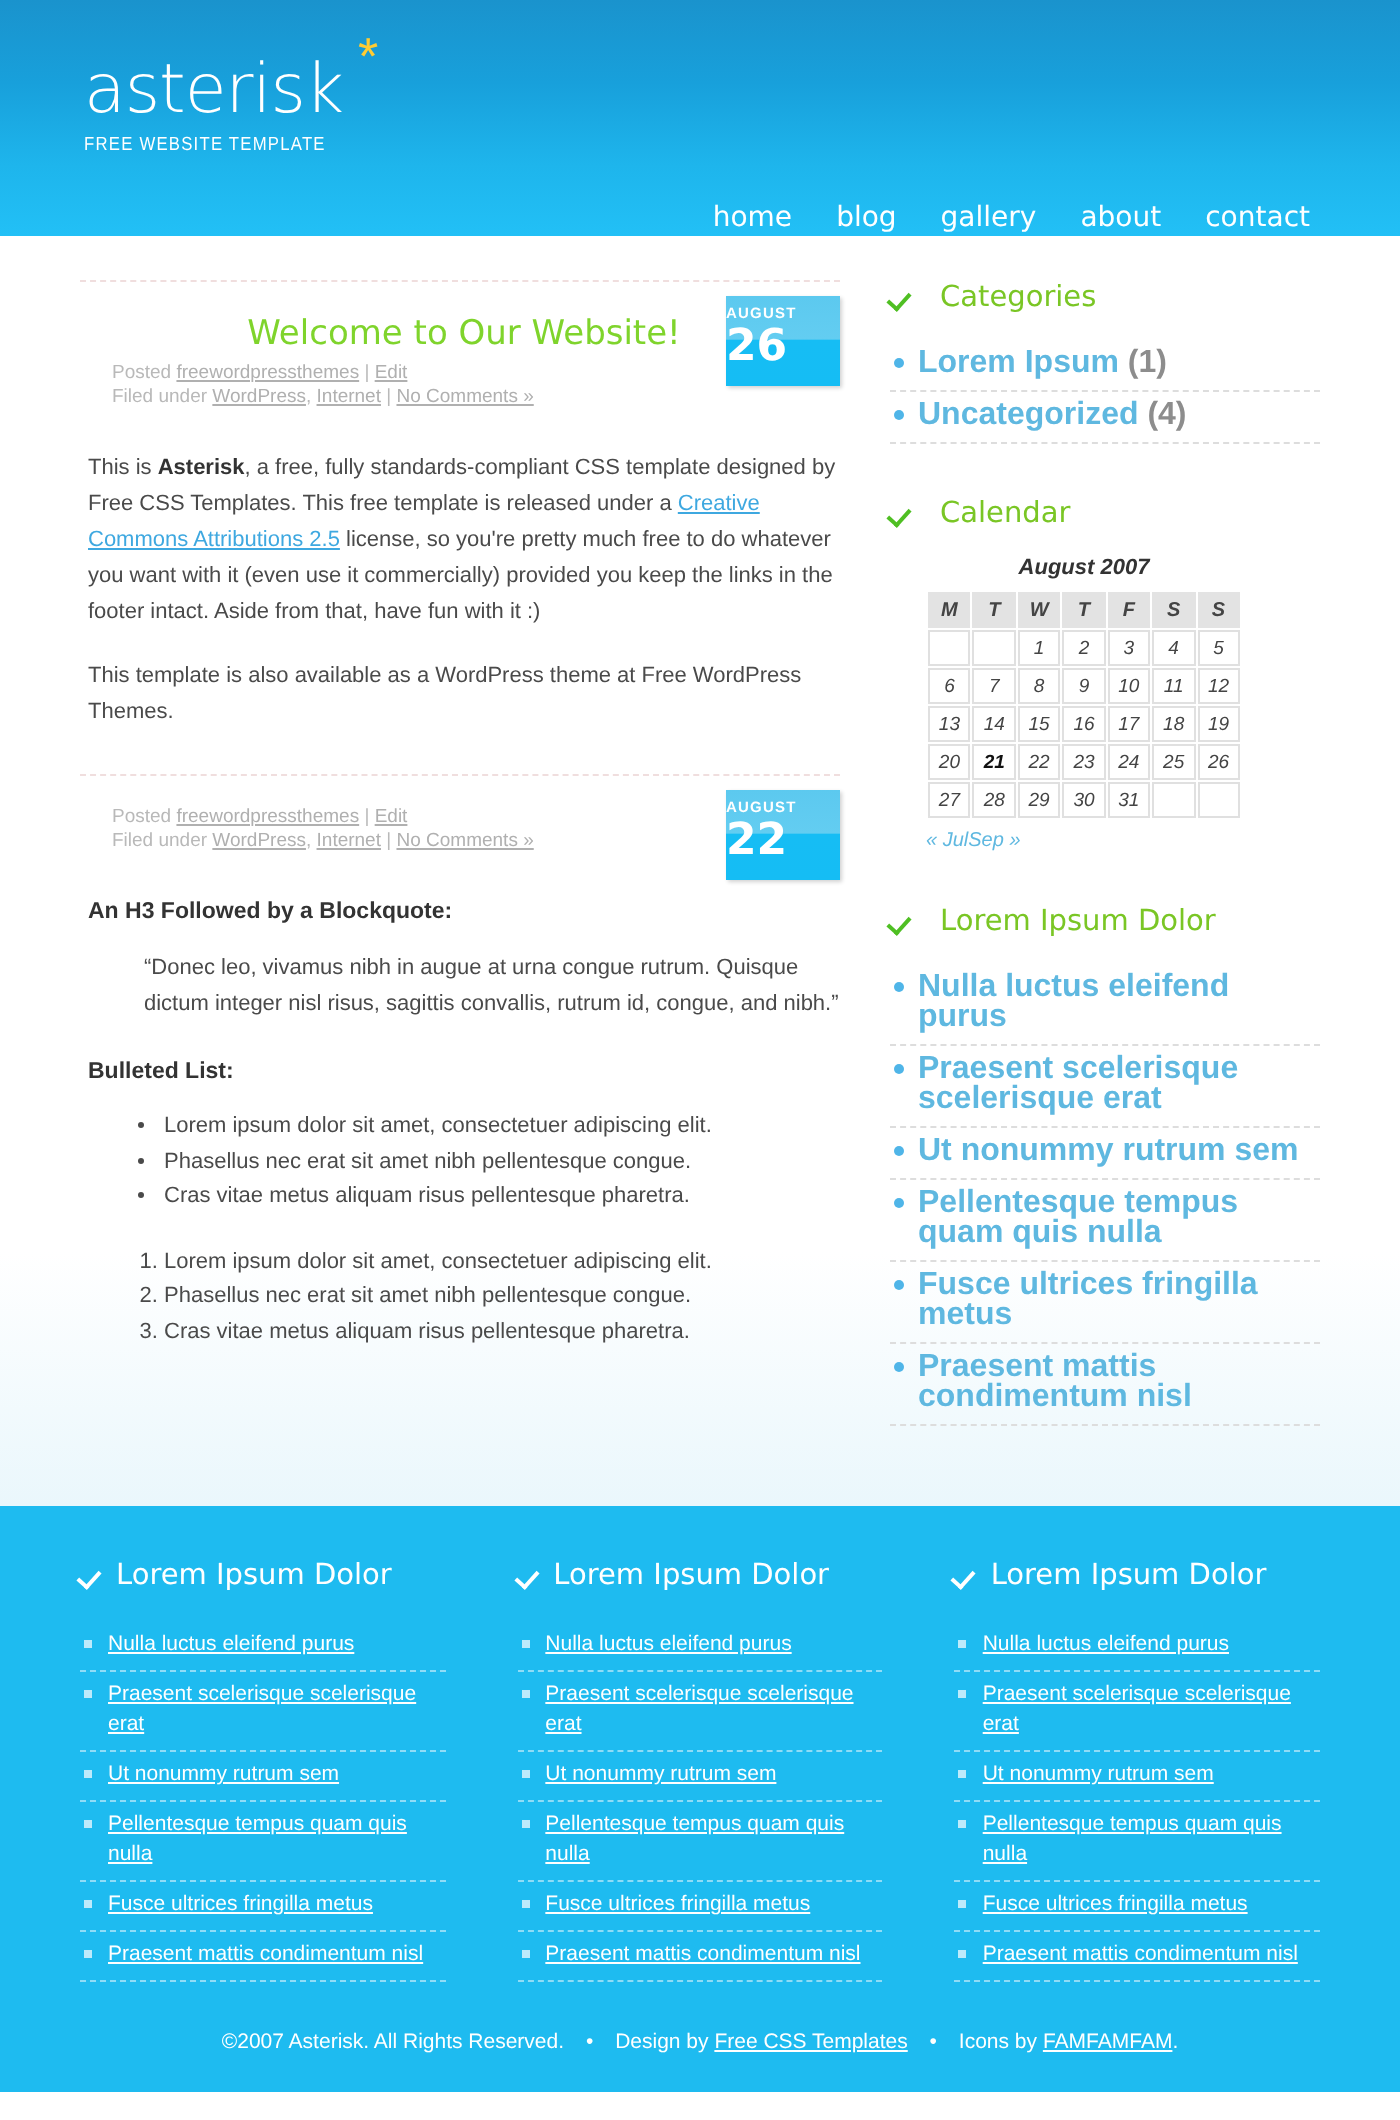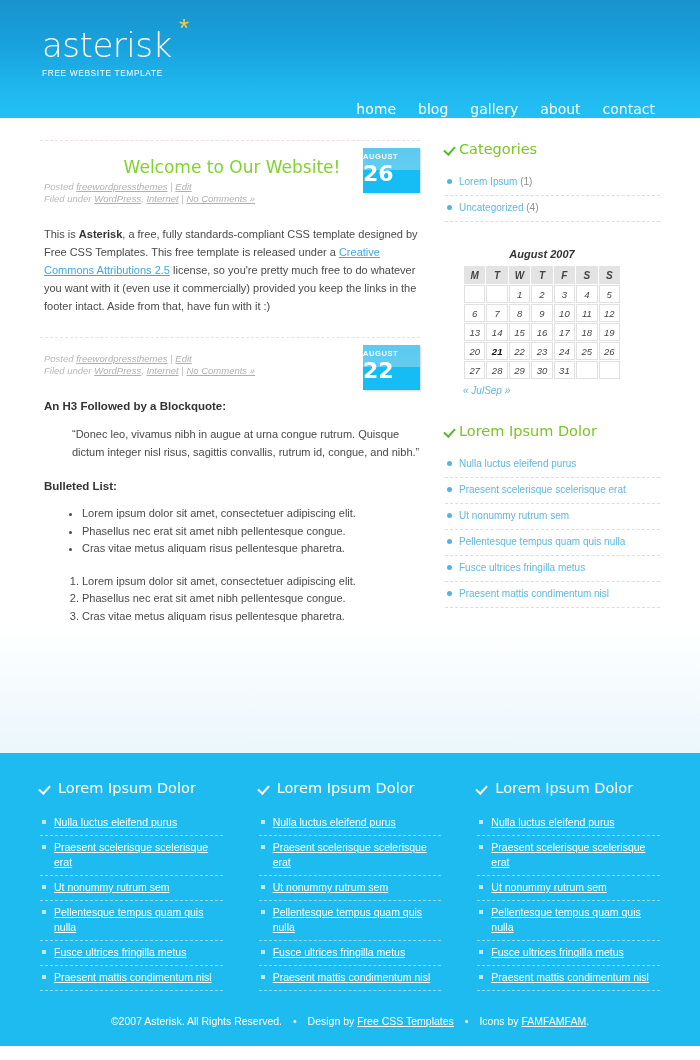--- a/index.html
+++ b/index.html
@@ -109,25 +109,24 @@
   .post-title {
     font-family: "DejaVu Sans", sans-serif;
     font-size: 17px;
     font-weight: 400;
     color: #7fd42c;
     margin: 0 0 3px 4px;
     line-height: 22px;
     text-align: center;
   }
   .post-meta {
-    margin-left: 4px;
+    margin-left: 16px;
     font-size: 9.5px;
     color: #b9b9b9;
     line-height: 12px;
-    font-style: italic;
   }
   .post-meta a {
     color: #b0b0b0;
     text-decoration: underline;
   }
   .date-badge {
     position: absolute;
     right: 0;
     top: 7px;
     width: 57px;
@@ -184,21 +183,21 @@
   .side-block { margin-bottom: 26px; }
   .side-title {
     font-family: "DejaVu Sans", sans-serif;
     font-size: 14.5px;
     font-weight: 400;
     color: #7ac625;
     margin: 0 0 12px 0;
     line-height: 18px;
     display: flex;
     align-items: center;
-    gap: 2px;
+    gap: 13px;
   }
   .check-icon {
     display: inline-block;
     width: 12px; height: 11px;
     position: relative;
     flex-shrink: 0;
   }
   .check-icon::after {
     content: "";
     position: absolute;
@@ -206,22 +205,23 @@
     width: 5px; height: 9px;
     border: solid #4fbf23;
     border-width: 0 2.4px 2.4px 0;
     transform: rotate(42deg);
   }
   .side-list { list-style: none; margin: 0; padding: 0; }
   .side-list li {
     border-bottom: 1px dashed #ddd;
     padding: 4px 0 6px 14px;
     position: relative;
-    font-size: 10px;
+    font-size: 16px;
     line-height: 15px;
+    font-weight: bold;
   }
   .side-list li::before {
     content: "";
     position: absolute;
     left: 2px; top: 9px;
     width: 5px; height: 5px;
     border-radius: 50%;
     background: #4fb5e8;
   }
   .side-list a { color: #5fb8e0; text-decoration: none; }
@@ -368,20 +368,21 @@
         <div>
           <span>Filed under</span>
           <a href="#">WordPress</a><span>,</span>
           <a href="#">Internet</a>
           <span>|</span>
           <a href="#">No Comments »</a>
         </div>
       </div>
       <div class="post-body">
         <p><span>This is </span><strong>Asterisk</strong><span>, a free, fully standards-compliant CSS template designed by Free CSS Templates. This free template is released under a </span><a href="#">Creative Commons Attributions 2.5</a><span> license, so you're pretty much free to do whatever you want with it (even use it commercially) provided you keep the links in the footer intact. Aside from that, have fun with it :)</span></p>
+        <p>This template is also available as a WordPress theme at Free WordPress Themes.</p>
       </div>
     </div>
 
     <div class="post">
       <div class="date-badge">
         <span class="date-month">AUGUST</span>
         <span class="date-day">22</span>
       </div>
       <div class="post-meta">
         <div>
@@ -430,20 +431,24 @@
           <span class="count">(1)</span>
         </li>
         <li>
           <a href="#">Uncategorized</a>
           <span class="count">(4)</span>
         </li>
       </ul>
     </div>
 
     <div class="side-block">
+      <h3 class="side-title">
+        <span class="check-icon"></span>
+        <span>Calendar</span>
+      </h3>
       <div id="calendar-wrap">
         <table class="calendar">
           <caption>August 2007</caption>
           <thead>
             <tr>
               <th>M</th>
               <th>T</th>
               <th>W</th>
               <th>T</th>
               <th>F</th>

